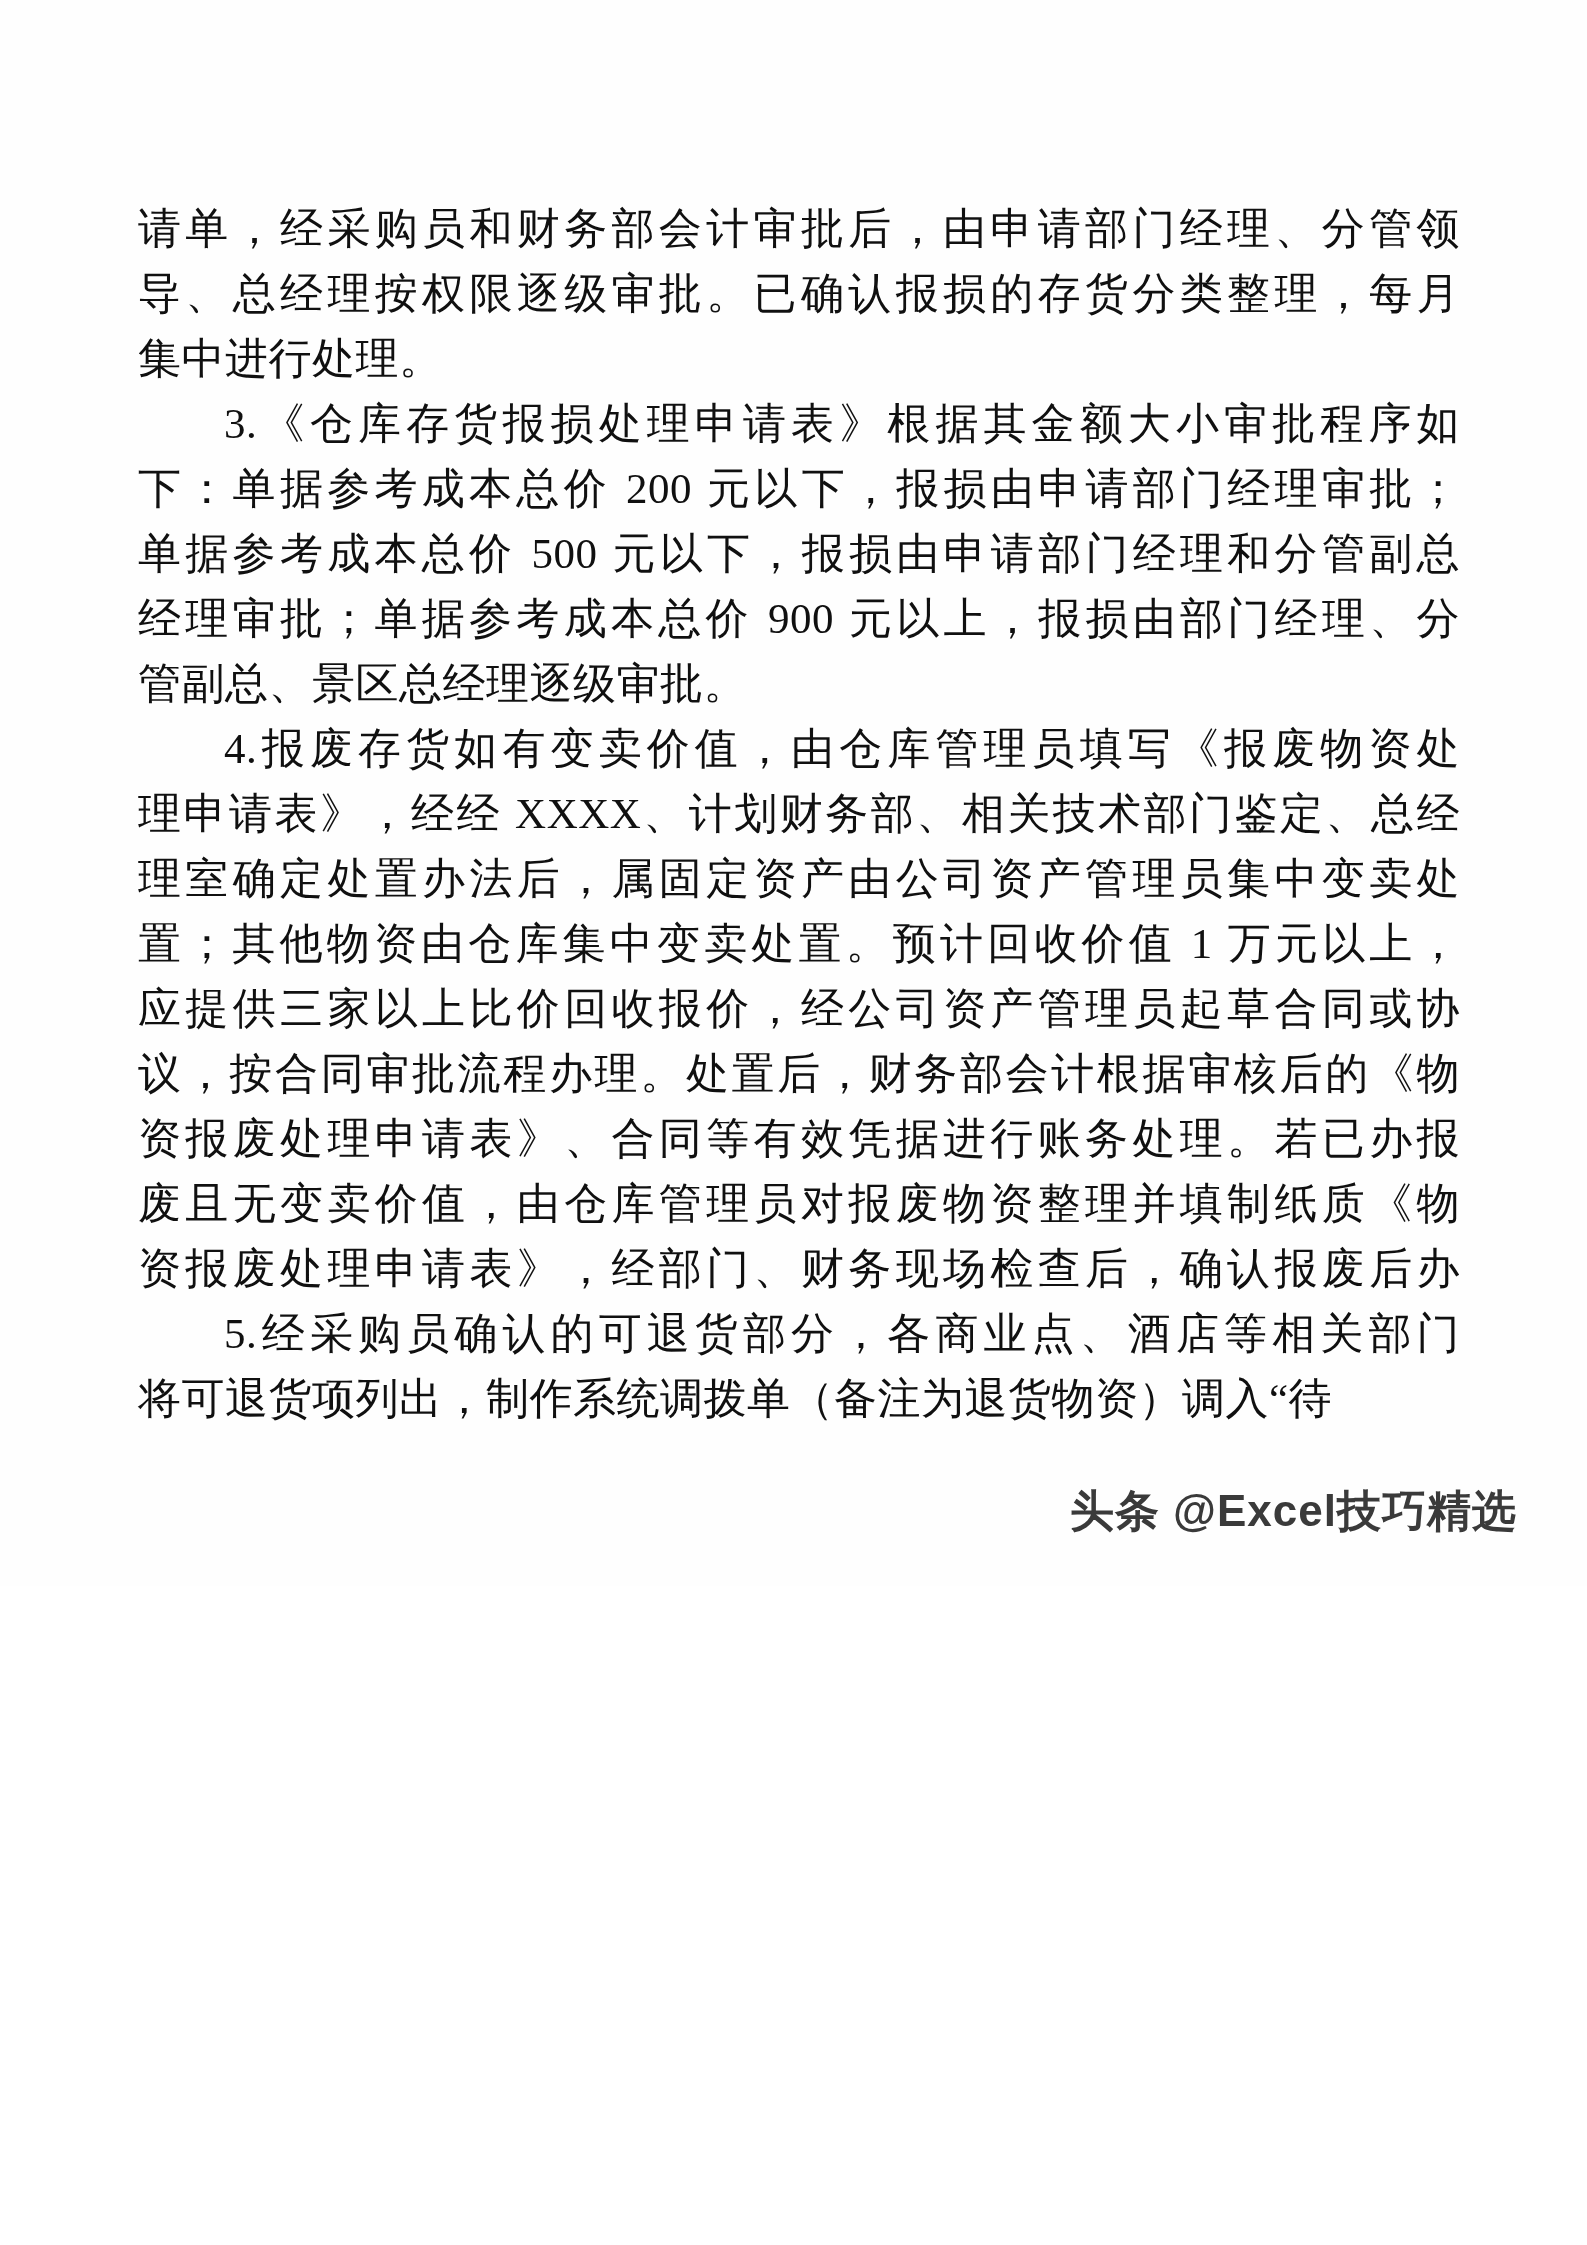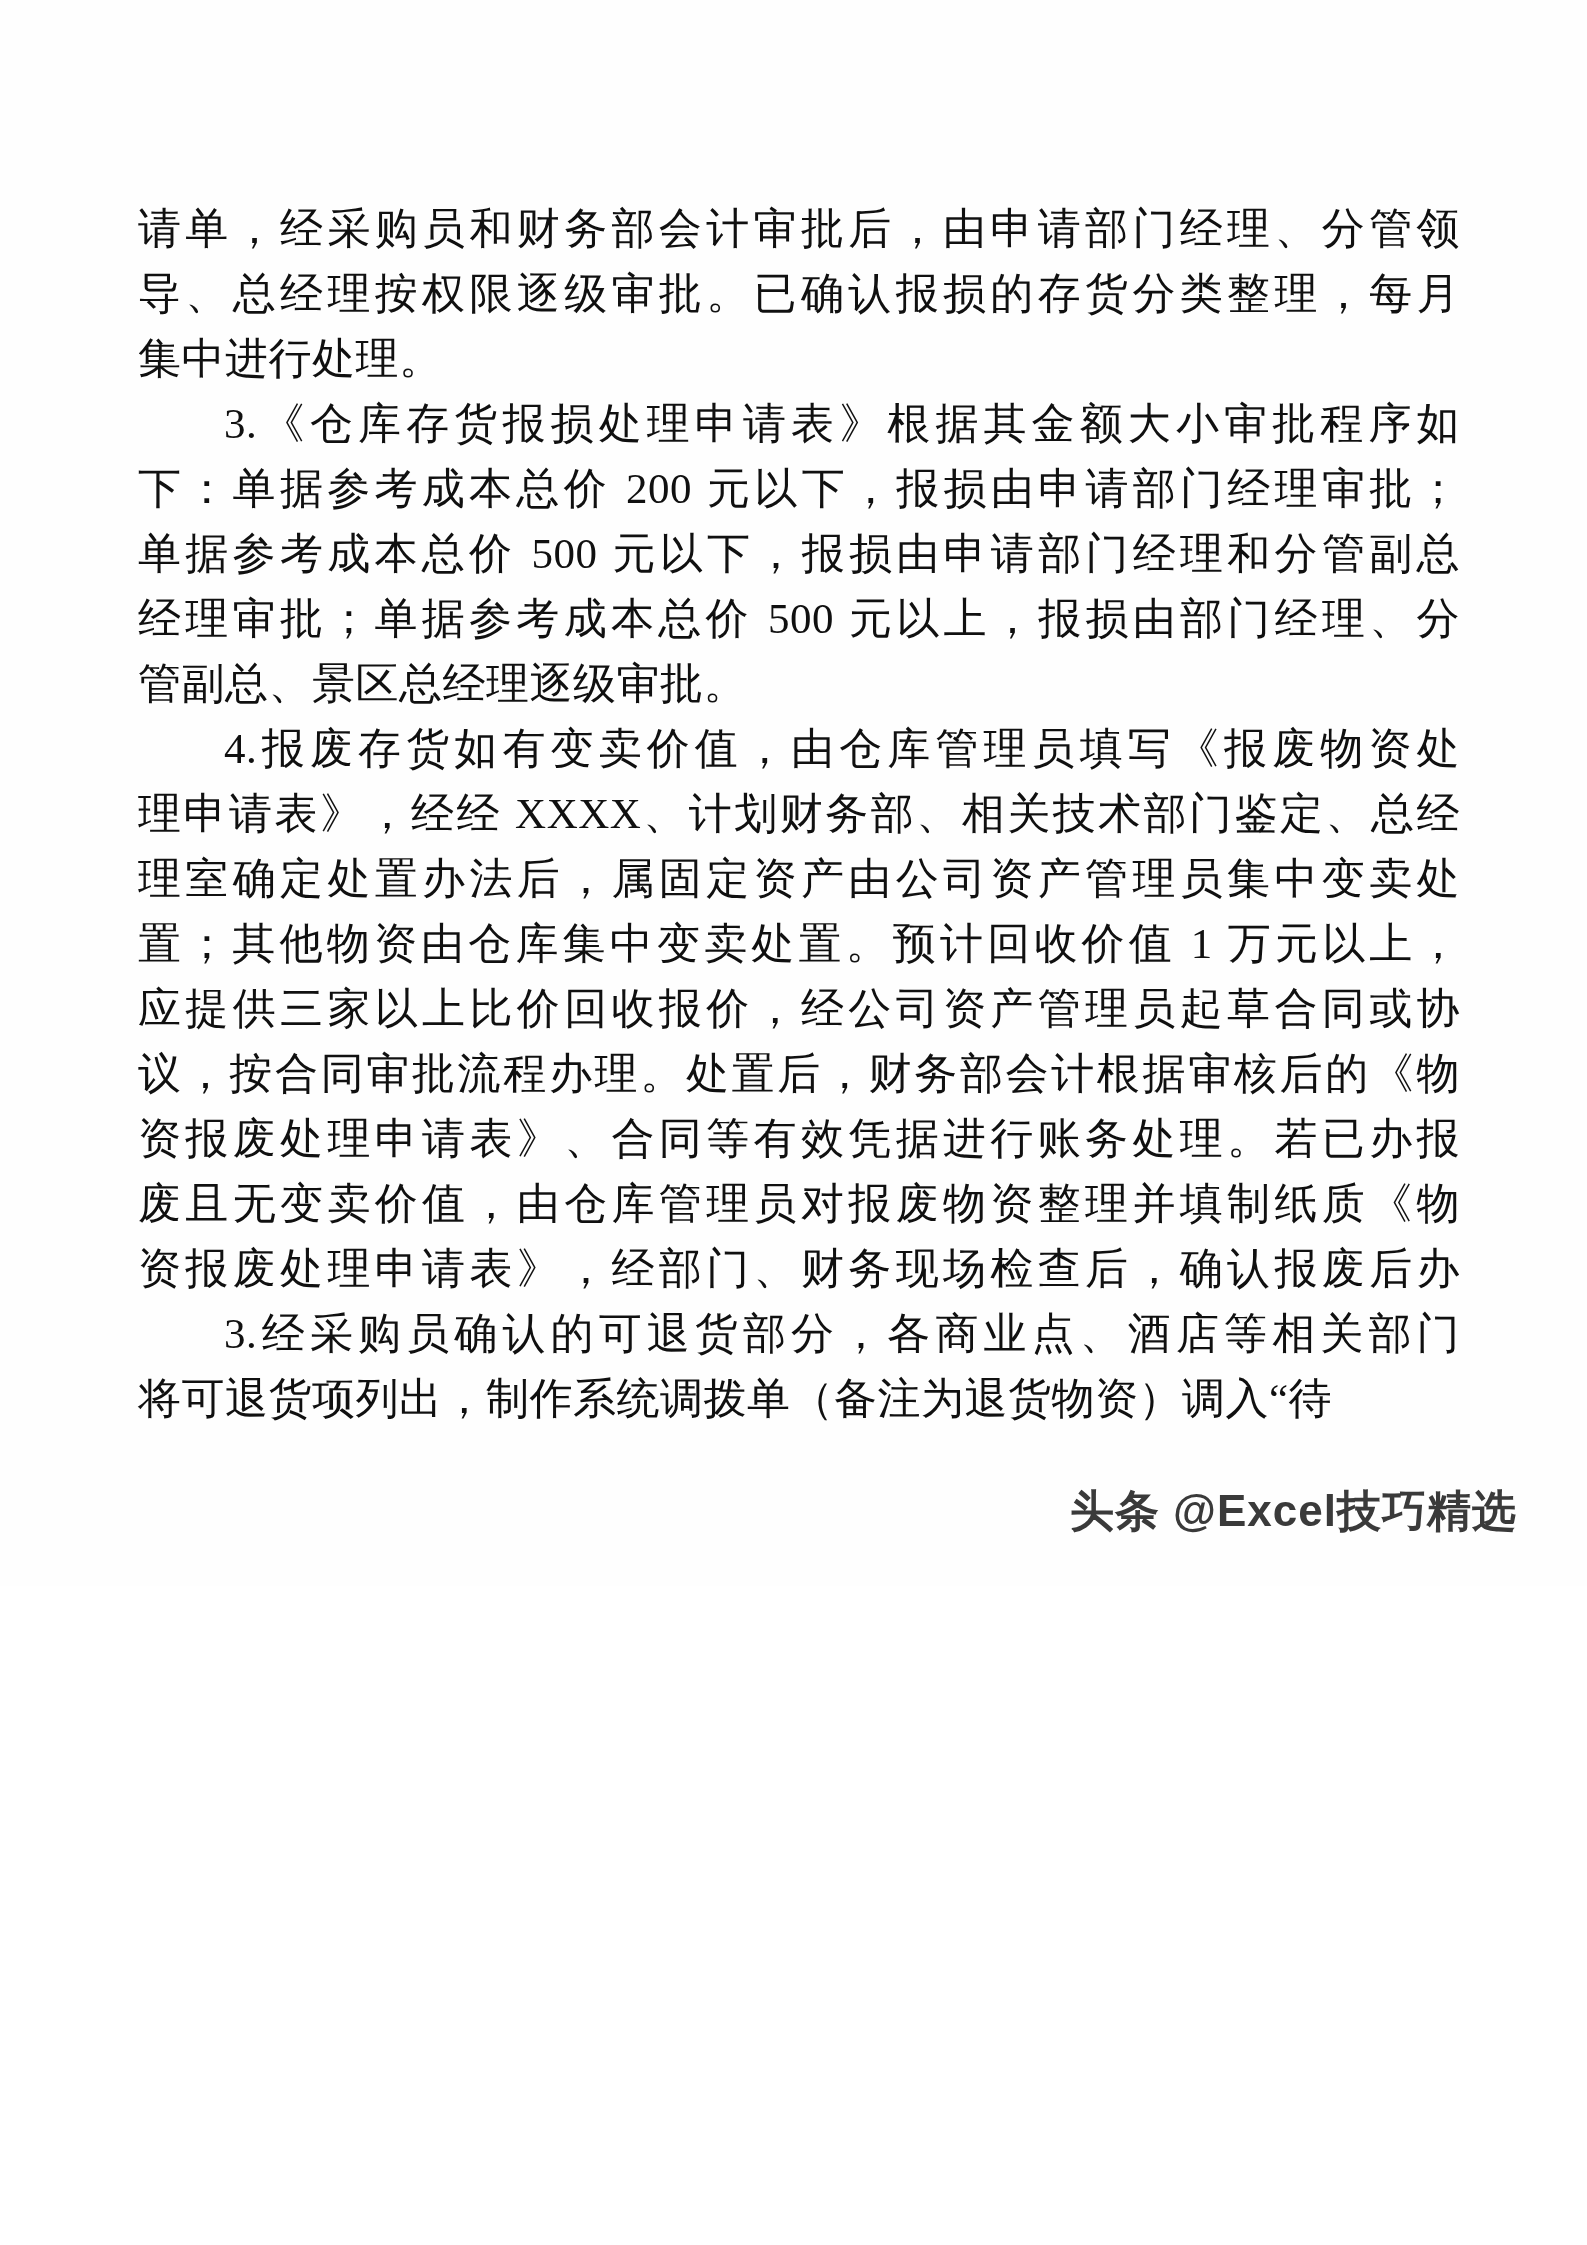--- a/index.html
+++ b/index.html
@@ -82,36 +82,36 @@
   <div id="doc-body">
       <div class="para">
         <div class="line justify">请单，经采购员和财务部会计审批后，由申请部门经理、分管领</div>
         <div class="line justify">导、总经理按权限逐级审批。已确认报损的存货分类整理，每月</div>
         <div class="line last">集中进行处理。</div>
       </div>
       <div class="para">
         <div class="line justify" style="text-indent: 86px;">3.《仓库存货报损处理申请表》根据其金额大小审批程序如</div>
         <div class="line justify">下：单据参考成本总价 200 元以下，报损由申请部门经理审批；</div>
         <div class="line justify">单据参考成本总价 500 元以下，报损由申请部门经理和分管副总</div>
-        <div class="line justify">经理审批；单据参考成本总价 500 元以上，报损由部门经理、分</div>
+        <div class="line justify">经理审批；单据参考成本总价 900 元以上，报损由部门经理、分</div>
         <div class="line last">管副总、景区总经理逐级审批。</div>
       </div>
       <div class="para">
         <div class="line justify" style="text-indent: 86px;">4.报废存货如有变卖价值，由仓库管理员填写《报废物资处</div>
         <div class="line justify">理申请表》，经经 XXXX、计划财务部、相关技术部门鉴定、总经</div>
         <div class="line justify">理室确定处置办法后，属固定资产由公司资产管理员集中变卖处</div>
         <div class="line justify">置；其他物资由仓库集中变卖处置。预计回收价值 1 万元以上，</div>
         <div class="line justify">应提供三家以上比价回收报价，经公司资产管理员起草合同或协</div>
         <div class="line justify">议，按合同审批流程办理。处置后，财务部会计根据审核后的《物</div>
         <div class="line justify">资报废处理申请表》、合同等有效凭据进行账务处理。若已办报</div>
         <div class="line justify">废且无变卖价值，由仓库管理员对报废物资整理并填制纸质《物</div>
         <div class="line justify">资报废处理申请表》，经部门、财务现场检查后，确认报废后办</div>
       </div>
       <div class="para">
-        <div class="line justify" style="text-indent: 86px;">3.经采购员确认的可退货部分，各商业点、酒店等相关部门</div>
+        <div class="line justify" style="text-indent: 86px;">5.经采购员确认的可退货部分，各商业点、酒店等相关部门</div>
         <div class="line last">将可退货项列出，制作系统调拨单（备注为退货物资）调入“待</div>
       </div>
     </div>
 
   <div id="watermark">
     <span>头条 @Excel技巧精选</span>
   </div>
 </div>
 
 </body></html>

